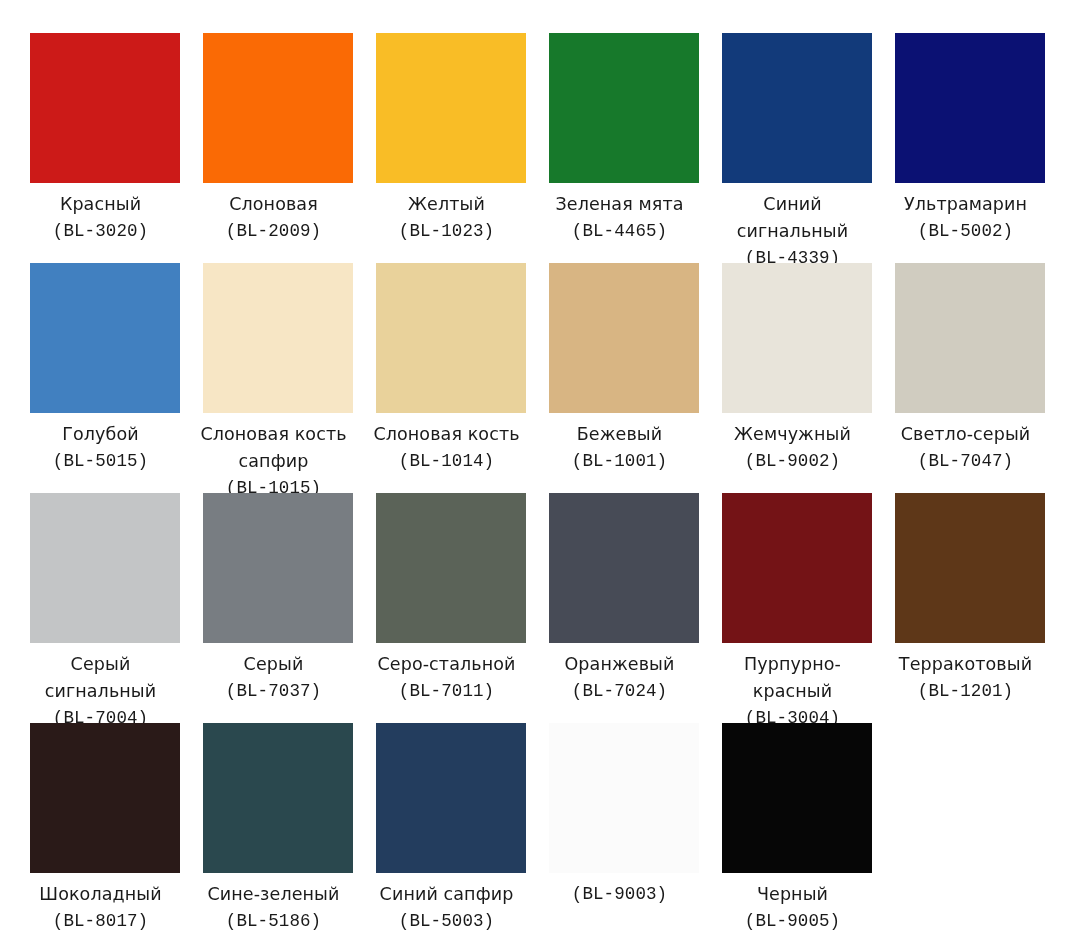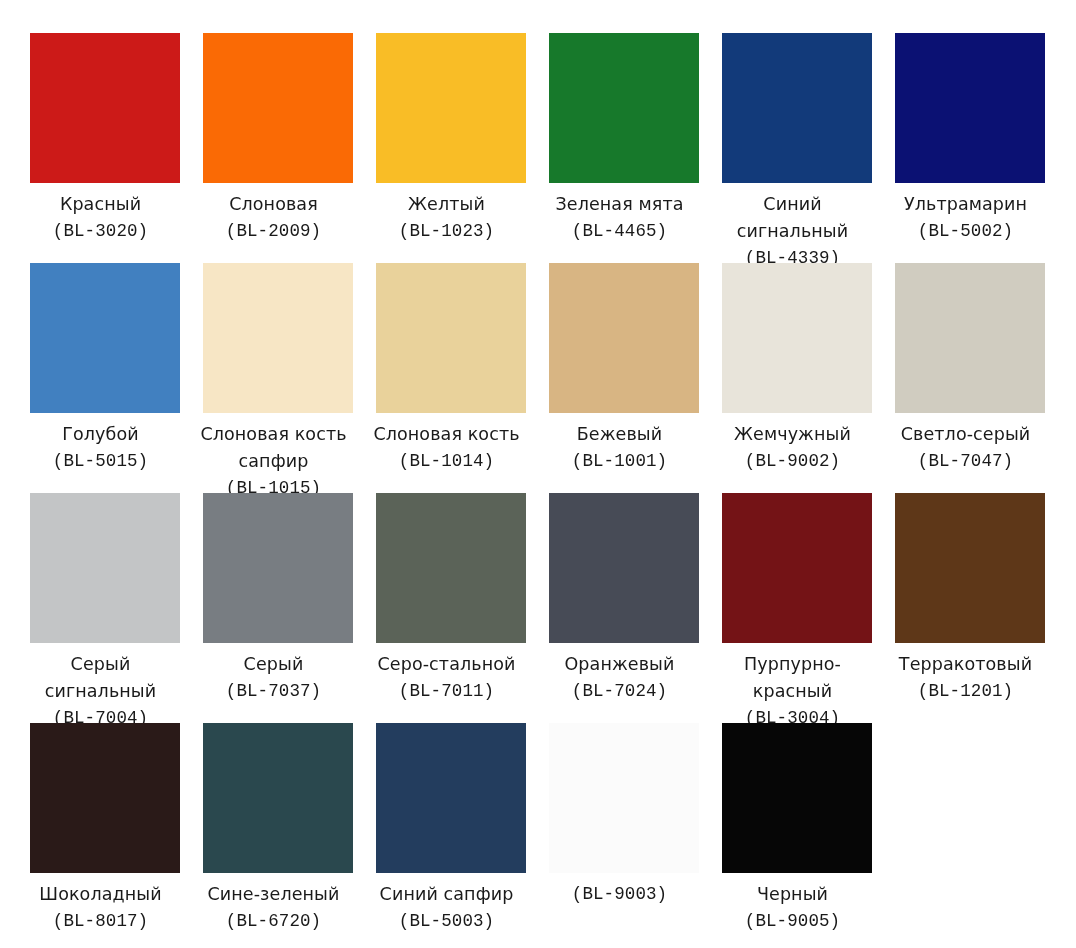--- a/index.html
+++ b/index.html
@@ -195,21 +195,21 @@
       <div class="swatch-chip" style="background: rgb(42, 26, 24);"></div>
       <div class="swatch-caption">
         <span class="swatch-name">Шоколадный</span>
         <span class="swatch-code">(BL-8017)</span>
       </div>
     </div>
     <div class="swatch-cell">
       <div class="swatch-chip" style="background: rgb(42, 72, 78);"></div>
       <div class="swatch-caption">
         <span class="swatch-name">Сине-зеленый</span>
-        <span class="swatch-code">(BL-6720)</span>
+        <span class="swatch-code">(BL-5186)</span>
       </div>
     </div>
     <div class="swatch-cell">
       <div class="swatch-chip" style="background: rgb(35, 61, 94);"></div>
       <div class="swatch-caption">
         <span class="swatch-name">Синий сапфир</span>
         <span class="swatch-code">(BL-5003)</span>
       </div>
     </div>
     <div class="swatch-cell">

